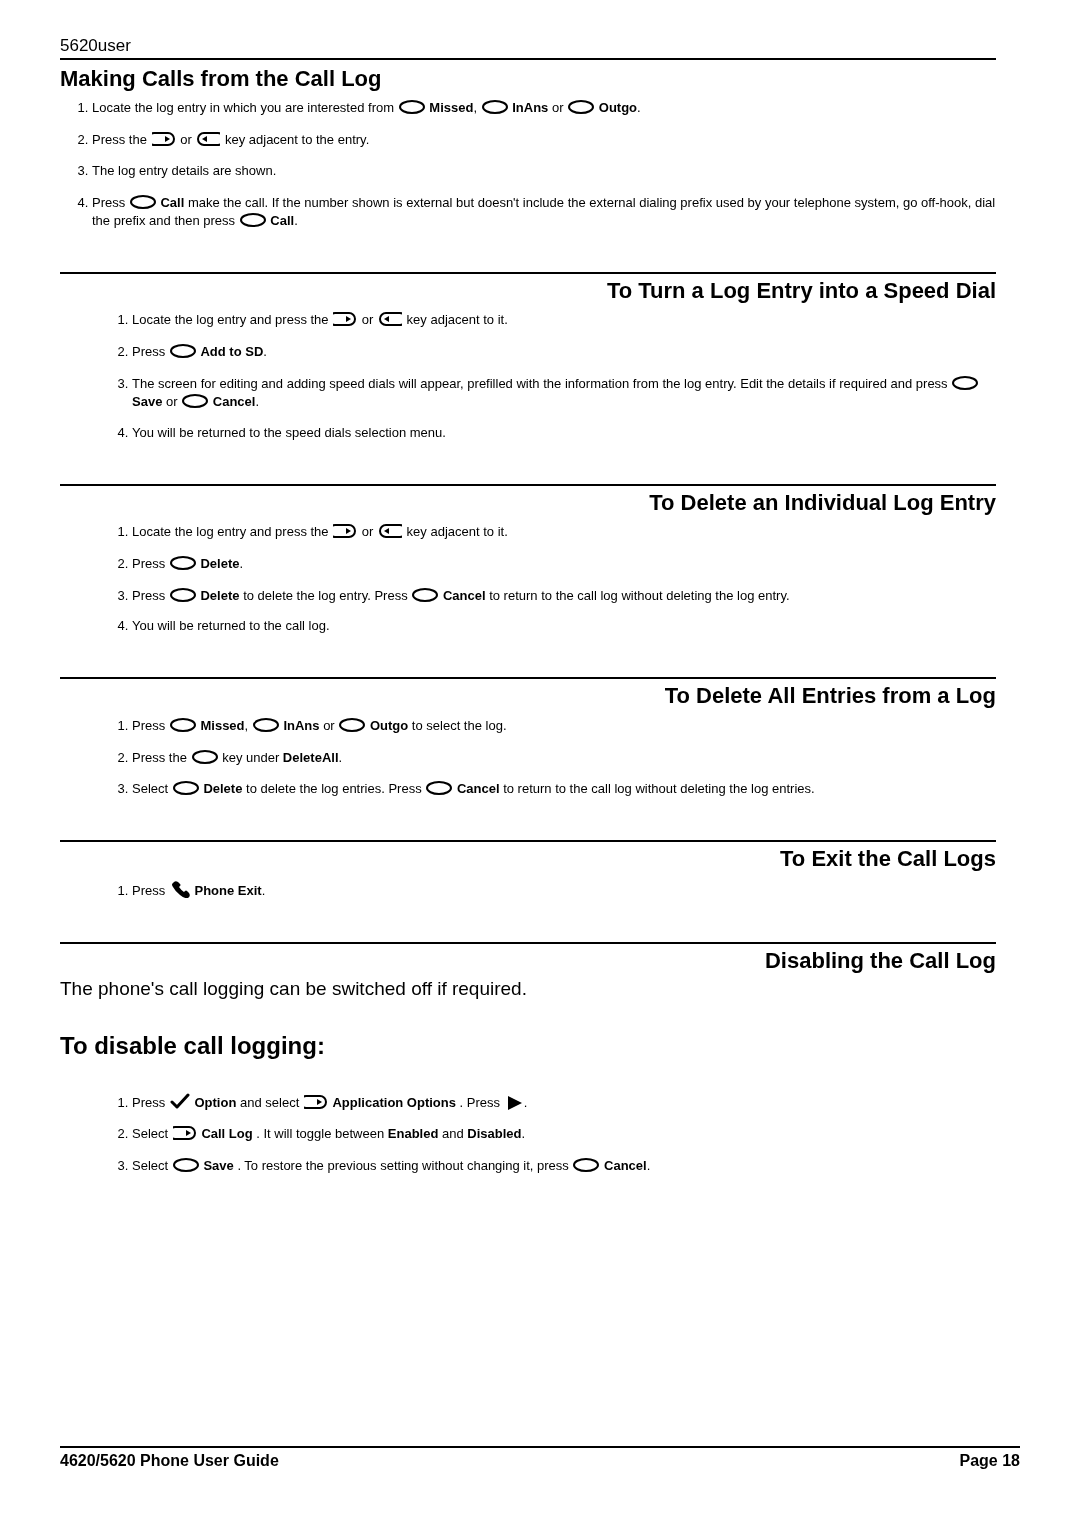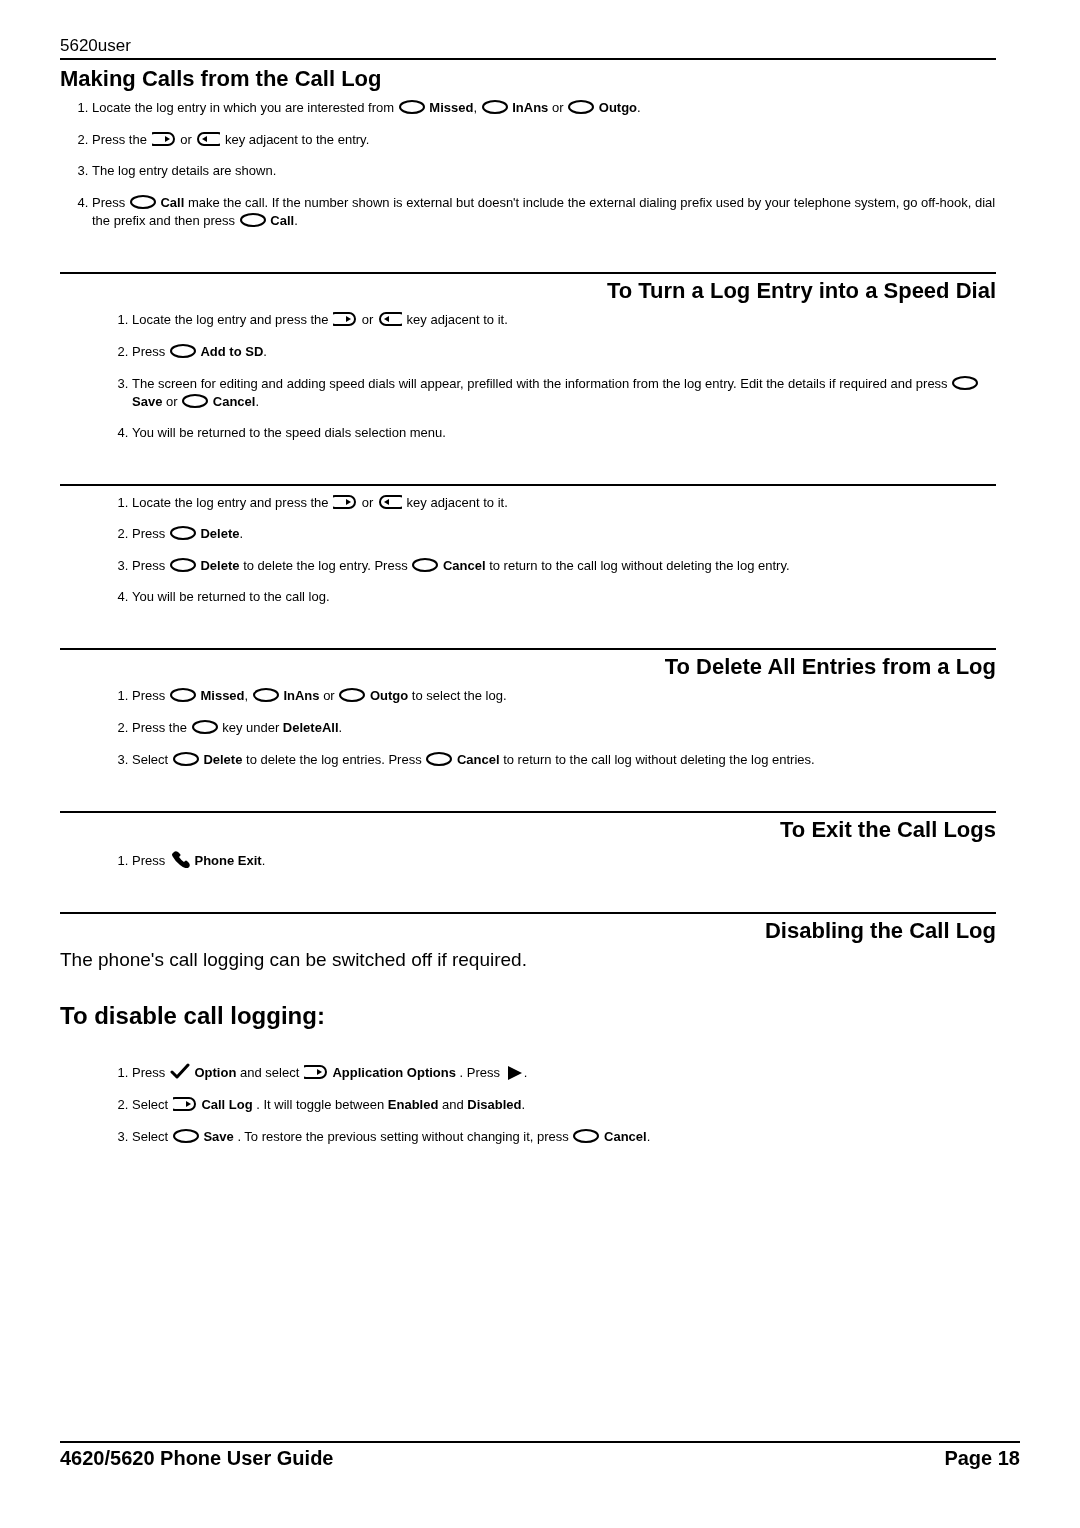--- a/index.html
+++ b/index.html
@@ -65,21 +65,21 @@
     bottom: 56px;
     left: 60px;
     right: 60px;
   }
   .footer .ft-line {
     border-top: 2px solid #000;
     padding-top: 2px;
     display: flex;
     justify-content: space-between;
     font-weight: 700;
-    font-size: 20px;
+    font-size: 16px;
     line-height: 1.35;
   }
   svg.icon {
     display: inline-block;
     vertical-align: -3px;
     margin: 0 1px;
   }
 </style>
 </head>
 <body>
@@ -185,20 +185,21 @@
       <span class="bold">Save</span><span> or </span>
       <svg class="icon" width="26" height="16">
           <use href="#ic-oval"></use>
         </svg>
       <span class="bold">Cancel</span><span>.</span>
     </li>
     <li>You will be returned to the speed dials selection menu.</li>
   </ol>
 
   <div class="sep"></div>
+  <h1>To Delete an Individual Log Entry</h1>
   <ol class="indented">
     <li>
       <span>Locate the log entry and press the </span>
       <svg class="icon" width="24" height="16">
           <use href="#ic-d-right"></use>
         </svg>
       <span> or </span>
       <svg class="icon" width="24" height="16">
           <use href="#ic-d-left"></use>
         </svg>

